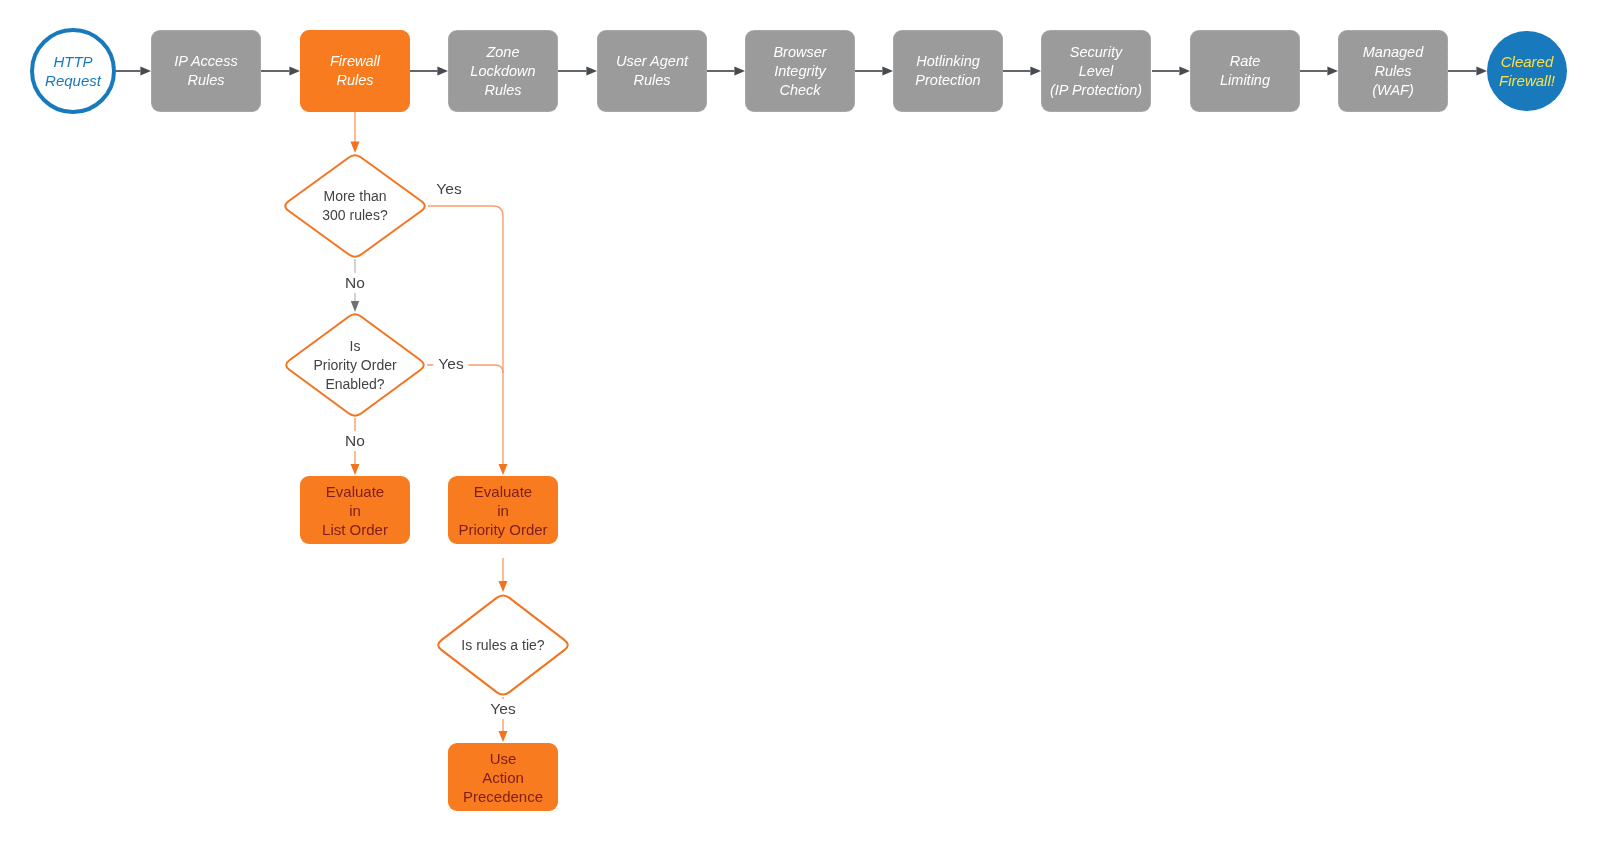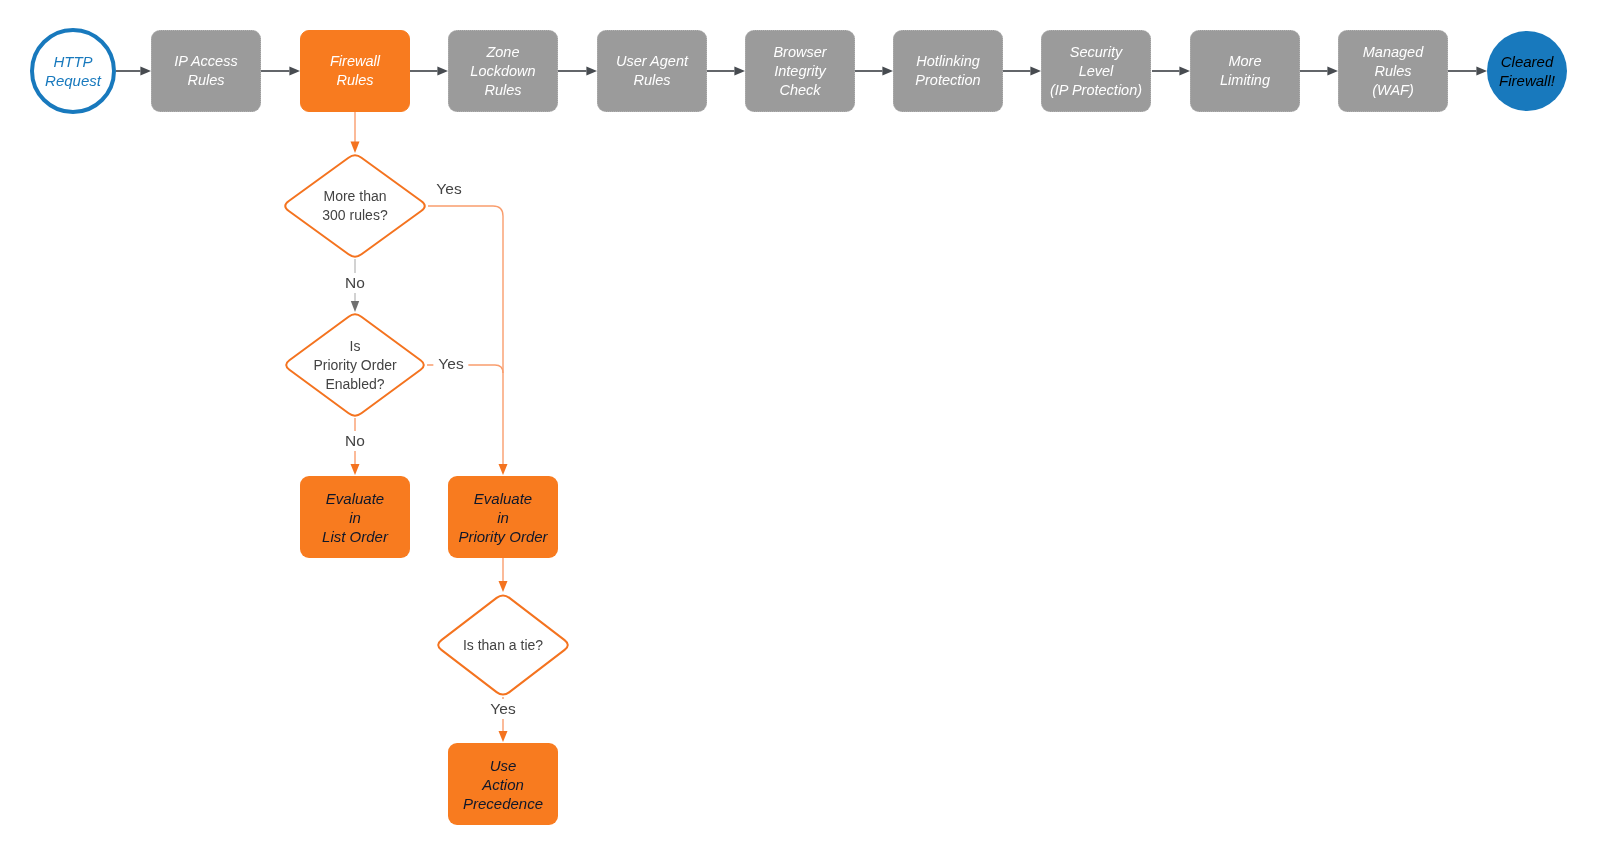--- a/index.html
+++ b/index.html
@@ -12,26 +12,26 @@
   .h-orange{fill:var(--orange_head);stroke:none;}
   .e-gray{stroke:var(--gray_edge);stroke-width:1.4;fill:none;}
   .h-gray{fill:var(--gray_head);stroke:none;}
   .diamond{fill:#fff;stroke:var(--orange_head);stroke-width:2;}
   .node{position:absolute;z-index:2;display:flex;align-items:center;justify-content:center;
         text-align:center;white-space:pre-line;box-sizing:border-box;}
   .stage{width:110px;height:82px;top:30px;border-radius:9px;background:var(--gray_fill);
          border:1px dotted var(--gray_border);color:#fff;font-style:italic;
          font-size:14.5px;line-height:19px;}
   .stage.active{background:var(--orange);border:1px solid var(--orange);}
-  .action{width:110px;height:82px;border-radius:9px;background:var(--orange);
-          color:#0f172a;font-style:italic;font-size:15px;line-height:19px;}
+  .action{width:110px;height:68px;border-radius:9px;background:var(--orange);
+          color:#7f1d1d;font-size:15px;line-height:19px;}
   .terminal{border-radius:50%;font-weight:normal;font-style:italic;font-size:15px;line-height:19px;}
   .terminal.start{left:30px;top:28px;width:86px;height:86px;background:#fff;
                   border:4px solid var(--blue);color:var(--blue);}
-  .terminal.end{left:1487px;top:31px;width:80px;height:80px;background:var(--blue);color:#000000;}
+  .terminal.end{left:1487px;top:31px;width:80px;height:80px;background:var(--blue);color:#fde047;}
   .dtext{position:absolute;z-index:2;display:flex;align-items:center;justify-content:center;
          text-align:center;white-space:pre-line;color:var(--text_dark);
          font-size:14px;line-height:19px;}
   .elabel{position:absolute;z-index:3;transform:translate(-50%,-50%);background:#fff;
           padding:1px 5px;font-size:15.5px;color:var(--text_dark);}
 </style>
 </head>
 <body>
 
 <div class="canvas">
@@ -99,32 +99,32 @@
   <div class="node stage" style="left:597px">User Agent
 Rules</div>
   <div class="node stage" style="left:893px">Hotlinking
 Protection</div>
   <div class="node stage" style="left:745px">Browser
 Integrity
 Check</div>
   <div class="node stage" style="left:1041px">Security
 Level
 (IP Protection)</div>
-  <div class="node stage" style="left:1190px">More
+  <div class="node stage" style="left:1190px">Rate
 Limiting</div>
   <div class="node stage" style="left:1338px">Managed
 Rules
 (WAF)</div>
 
   <div class="dtext" style="left:287px;top:156px;width:136px;height:100px">More than
 300 rules?</div>
   <div class="dtext" style="left:287px;top:315px;width:136px;height:100px">Is
 Priority Order
 Enabled?</div>
-  <div class="dtext" style="left:439px;top:597px;width:128px;height:96px">Is than a tie?</div>
+  <div class="dtext" style="left:439px;top:597px;width:128px;height:96px">Is rules a tie?</div>
 
   <div class="node action" style="left:300px;top:476px">Evaluate
 in
 List Order</div>
   <div class="node action" style="left:448px;top:476px">Evaluate
 in
 Priority Order</div>
   <div class="node action" style="left:448px;top:743px">Use
 Action
 Precedence</div>

